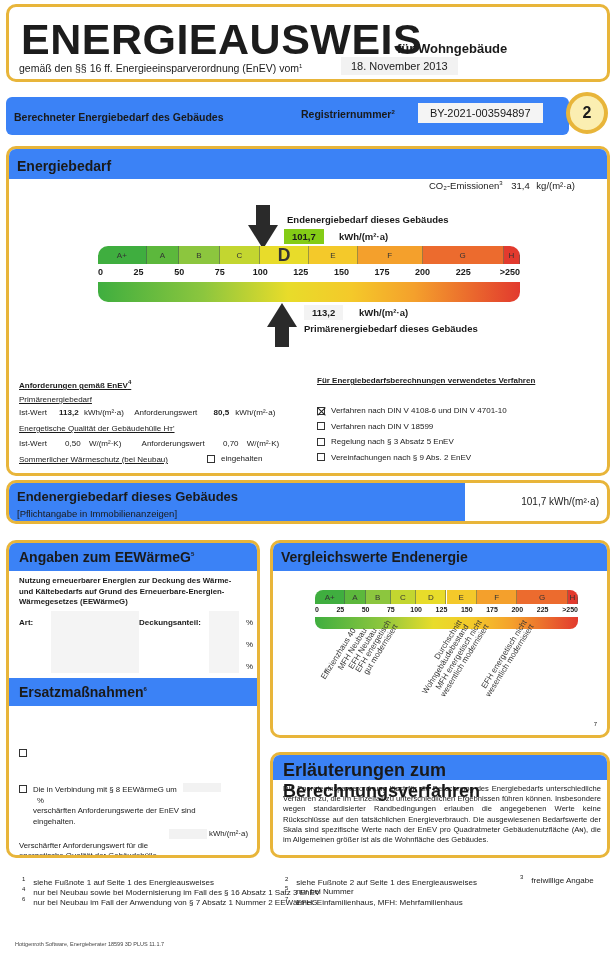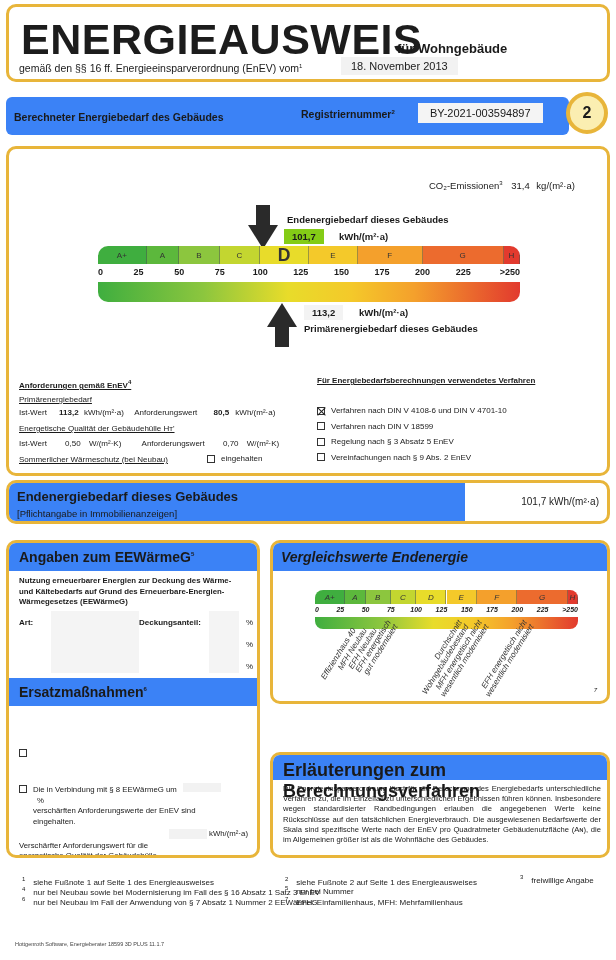--- a/index.html
+++ b/index.html
@@ -33,20 +33,23 @@
 </div>
 
 <div class="abs hdrband" style="left:6px;top:97px;width:563px;height:38px;border-radius:6px;">
   <div class="abs bold" style="left:8px;top:14px;font-size:10.5px;">Berechneter Energiebedarf des Gebäudes</div>
   <div class="abs bold" style="left:295px;top:11px;font-size:10.5px;"><span>Registriernummer</span><sup>2</sup></div>
   <div class="abs field" style="left:412px;top:6px;padding:4px 12px;font-size:11px;background:#f4f4f4;">BY-2021-003594897</div>
 </div>
 <div class="abs bold" style="left:566px;top:92px;width:42px;height:42px;border:4px solid #e8b53a;border-radius:50%;background:#fbeeb1;display:flex;align-items:center;justify-content:center;font-size:16px;">2</div>
 
 <div class="box" style="left:6px;top:146px;width:604px;height:330px;overflow:hidden;">
+  <div class="abs hdrband" style="left:0;top:0;width:100%;height:30px;">
+    <div class="abs bold" style="left:8px;top:9px;font-size:14px;">Energiebedarf</div>
+  </div>
   <div class="abs" style="left:420px;top:31px;font-size:9.5px;">
     <span>CO₂-Emissionen</span><sup>3</sup>
     <span style="margin-left:6px;">31,4</span>
     <span style="margin-left:4px;">kg/(m²·a)</span>
   </div>
 
   <div id="endArrow" class="abs" style="top: 56px; width: 30px; height: 44px; left: 239.067px;">
     <svg width="30" height="44" viewBox="0 0 30 44">
         <rect x="8" y="0" width="14" height="22" fill="#2a2a2a"></rect>
         <polygon points="0,20 30,20 15,44" fill="#2a2a2a"></polygon>
@@ -153,21 +156,21 @@
     <span class="cb" style="margin-top:2px;flex:none;"></span>
     <span style="width:190px;"><span>Die in Verbindung mit § 8 EEWärmeG um</span><span class="field" style="width:38px;height:9px;margin-left:6px;"></span> <span style="margin-left:4px;">%</span><br><span>verschärften Anforderungswerte der EnEV sind eingehalten.</span></span>
   </div>
   <div class="abs" style="left:10px;top:276px;width:140px;font-size:10px;line-height:10.5px;margin-top:36px;">Verschärfter Anforderungswert Primärenergiebedarf:</div>
   <div class="abs field" style="left:160px;top:286px;width:38px;height:10px;"></div>
   <div class="abs" style="left:200px;top:286px;font-size:7.8px;">kWh/(m²·a)</div>
   <div class="abs" style="left:10px;top:298px;width:140px;font-size:7.8px;line-height:10px;">Verschärfter Anforderungswert für die energetische Qualität der Gebäudehülle Hᴛ':</div>
 
 </div>
 
-<div class="box" style="left:270px;top:540px;width:340px;height:164px;overflow:hidden;font-style:italic;">
+<div class="box" style="left:270px;top:540px;width:340px;height:198px;overflow:hidden;">
   <div class="abs hdrband" style="left:0;top:0;width:100%;height:28px;">
     <div class="abs bold" style="left:8px;top:6px;font-size:14px;">Vergleichswerte Endenergie</div>
   </div>
   <div id="vScaleTop" class="abs" style="left:42px;top:47px;width:263px;height:14px;border-radius:8px 8px 0 0;overflow:hidden;">
       <div class="scale-seg" style="left: 0px; width: 30.3462px; background: rgb(63, 174, 63); font-size: 8px;">A+</div>
       <div class="scale-seg" style="left: 30.3462px; width: 20.2308px; background: rgb(92, 184, 60); font-size: 8px;">A</div>
       <div class="scale-seg" style="left: 50.5769px; width: 25.2885px; background: rgb(140, 198, 62); font-size: 8px;">B</div>
       <div class="scale-seg" style="left: 75.8654px; width: 25.2885px; background: rgb(195, 214, 48); font-size: 8px;">C</div>
       <div class="scale-seg" style="left: 101.154px; width: 30.3462px; background: rgb(232, 220, 42); font-size: 8px;">D</div>
       <div class="scale-seg" style="left: 131.5px; width: 30.3462px; background: rgb(244, 201, 42); font-size: 8px;">E</div>

